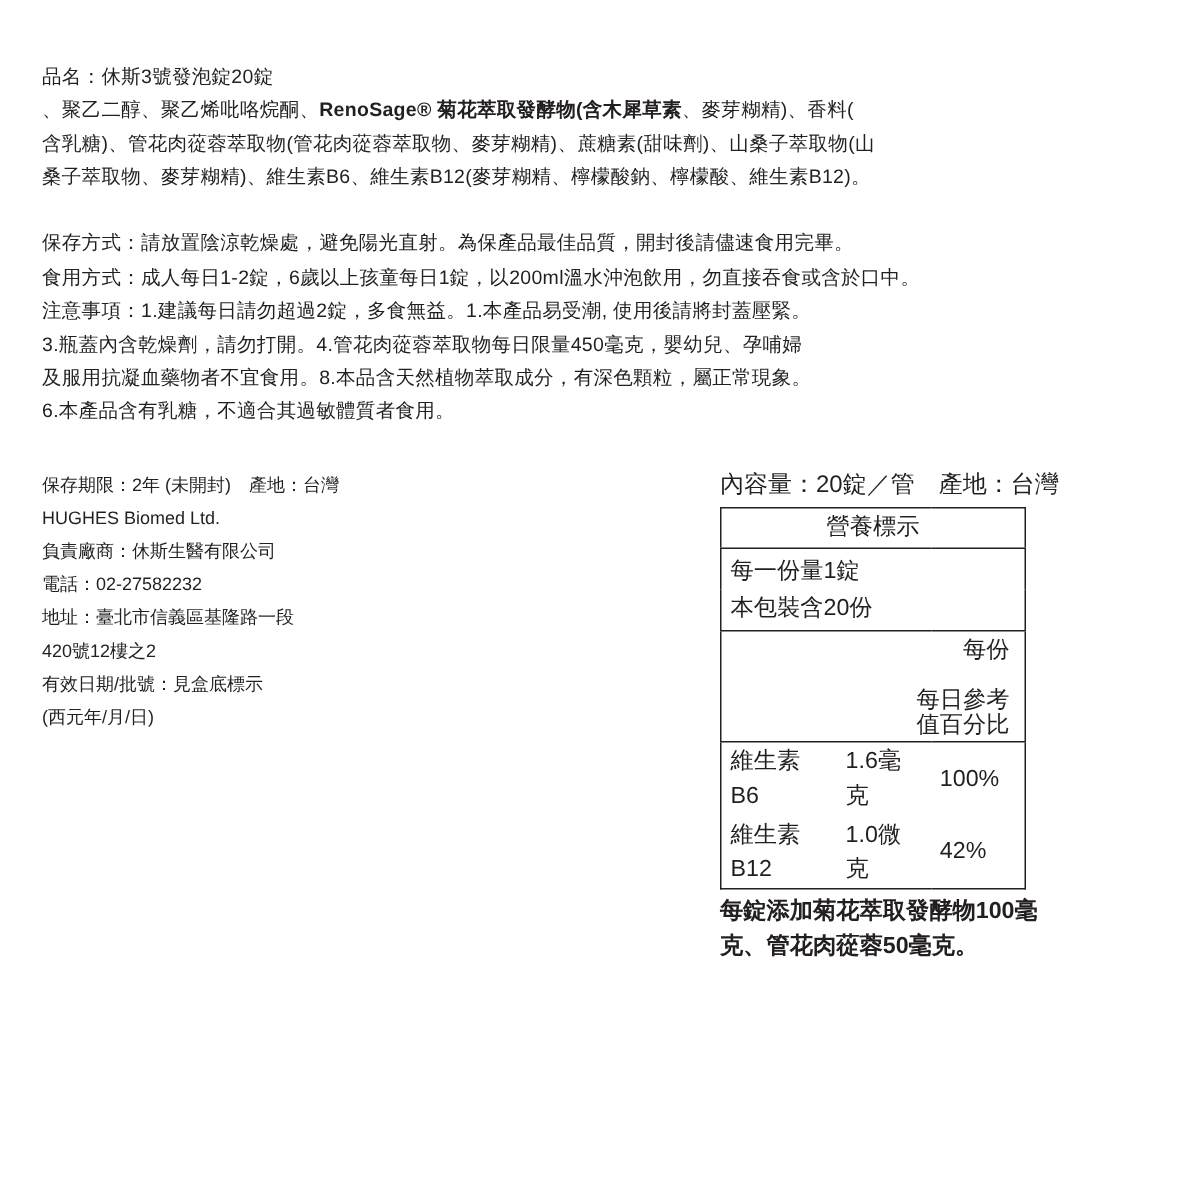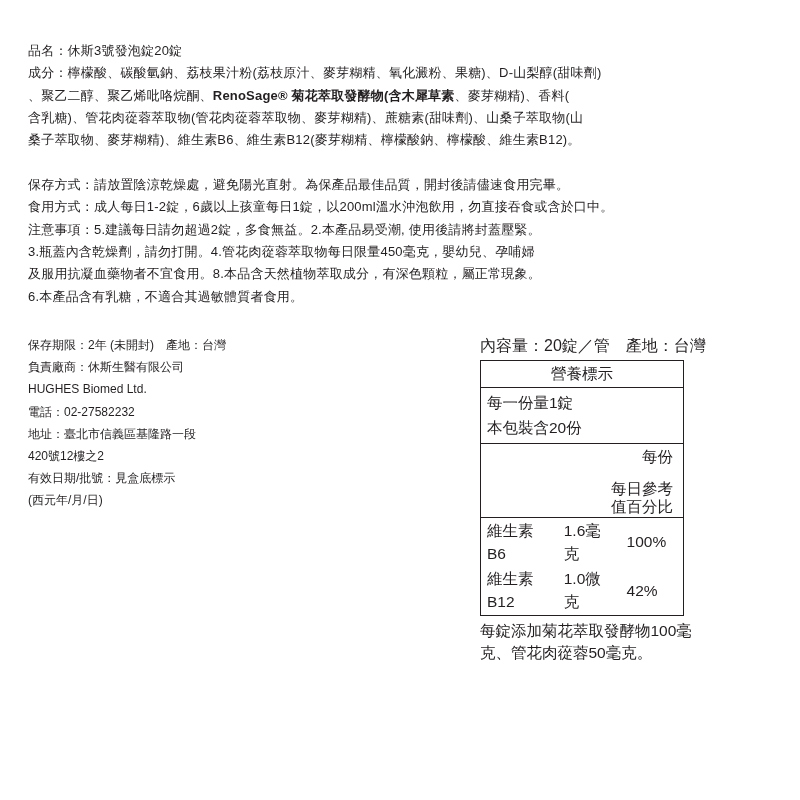--- a/index.html
+++ b/index.html
@@ -120,52 +120,52 @@
     padding-left: 6px !important;
   }
   .nt-row-first td { padding-top: 4px; }
   .nt-row-last td { padding-bottom: 4px; }
 
   .nutri-foot {
     margin-top: 4px;
     font-size: 15.5px;
     line-height: 1.45;
     width: 262px;
+    font-weight: bold;
   }
 </style>
 </head>
 <body>
 
 <div class="page">
 
   <div class="block">
     <div class="line">品名：休斯3號發泡錠20錠</div>
-    <div class="line">成分：檸檬酸、碳酸氫鈉、荔枝果汁粉(荔枝原汁、麥芽糊精、氧化澱粉、果糖)、D-山梨醇(甜味劑)</div>
     <div class="line"><span>、聚乙二醇、聚乙烯吡咯烷酮、</span><span class="bold">RenoSage® 菊花萃取發酵物(含木犀草素</span><span>、麥芽糊精)、香料(</span></div>
     <div class="line">含乳糖)、管花肉蓯蓉萃取物(管花肉蓯蓉萃取物、麥芽糊精)、蔗糖素(甜味劑)、山桑子萃取物(山</div>
     <div class="line">桑子萃取物、麥芽糊精)、維生素B6、維生素B12(麥芽糊精、檸檬酸鈉、檸檬酸、維生素B12)。</div>
   </div>
 
   <div class="gap-md"></div>
 
   <div class="block">
     <div class="line">保存方式：請放置陰涼乾燥處，避免陽光直射。為保產品最佳品質，開封後請儘速食用完畢。</div>
     <div class="line">食用方式：成人每日1-2錠，6歲以上孩童每日1錠，以200ml溫水沖泡飲用，勿直接吞食或含於口中。</div>
-    <div class="line">注意事項：5.建議每日請勿超過2錠，多食無益。2.本產品易受潮, 使用後請將封蓋壓緊。</div>
+    <div class="line">注意事項：1.建議每日請勿超過2錠，多食無益。1.本產品易受潮, 使用後請將封蓋壓緊。</div>
     <div class="line">3.瓶蓋內含乾燥劑，請勿打開。4.管花肉蓯蓉萃取物每日限量450毫克，嬰幼兒、孕哺婦</div>
     <div class="line">及服用抗凝血藥物者不宜食用。8.本品含天然植物萃取成分，有深色顆粒，屬正常現象。</div>
     <div class="line">6.本產品含有乳糖，不適合其過敏體質者食用。</div>
   </div>
 
   <div class="lower">
 
     <div class="lower-left">
       <div class="line">保存期限：2年 (未開封)　產地：台灣</div>
+      <div class="line">HUGHES Biomed Ltd.</div>
       <div class="line">負責廠商：休斯生醫有限公司</div>
-      <div class="line">HUGHES Biomed Ltd.</div>
       <div class="line">電話：02-27582232</div>
       <div class="line">地址：臺北市信義區基隆路一段</div>
       <div class="line">420號12樓之2</div>
       <div class="line">有效日期/批號：見盒底標示</div>
       <div class="line">(西元年/月/日)</div>
     </div>
 
     <div class="lower-right">
       <div class="nutri-head">內容量：20錠／管　產地：台灣</div>
 

